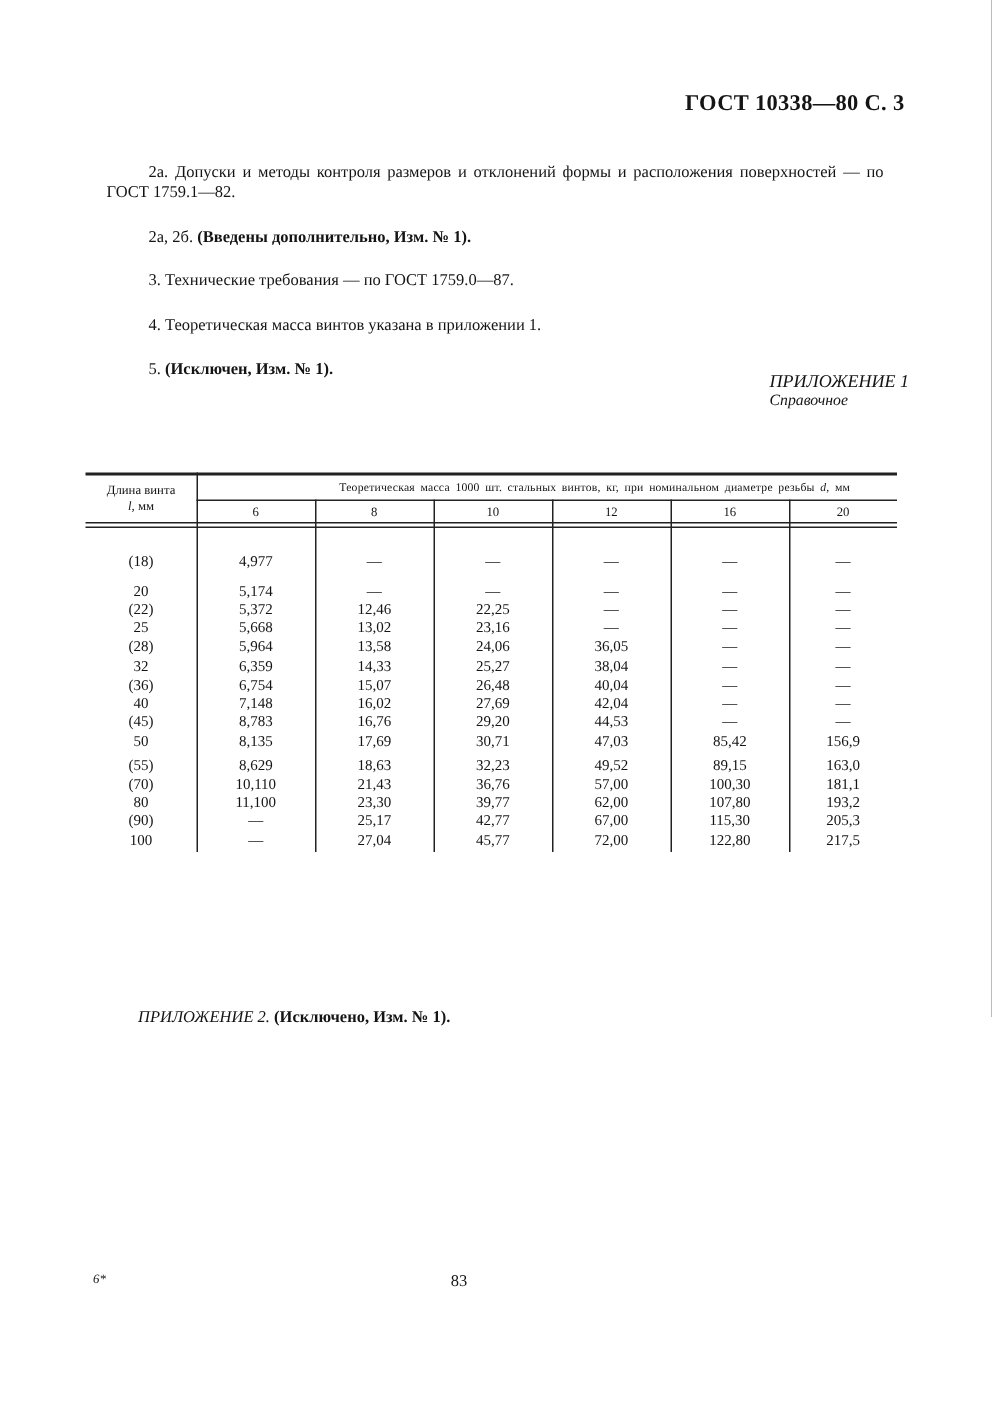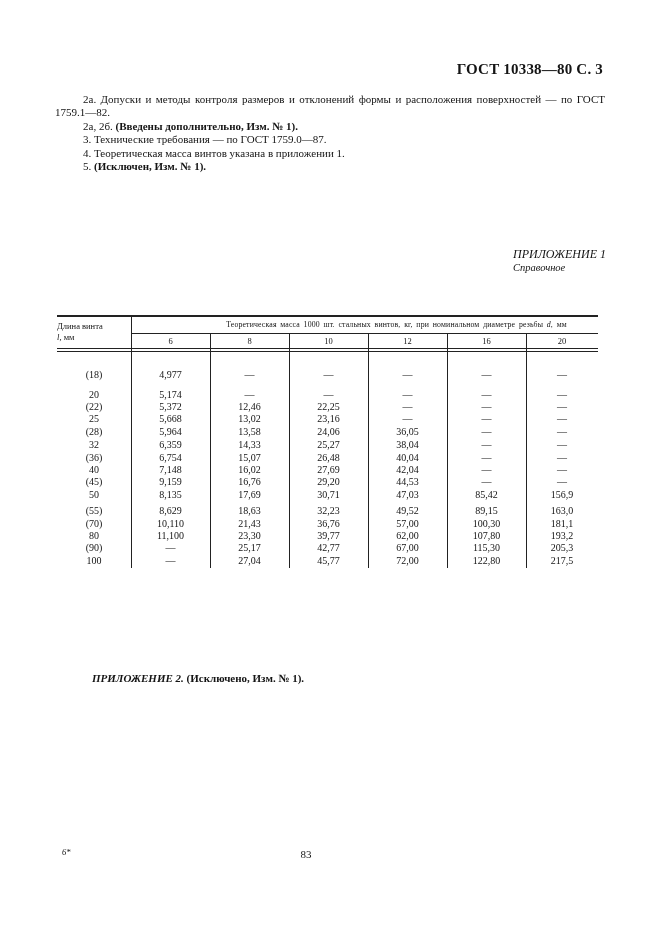--- a/index.html
+++ b/index.html
@@ -6,42 +6,42 @@
   .page{
     position:relative;width:661px;height:936px;background:#ffffff;
     font-family:"Liberation Serif", serif;color:#141414;overflow:hidden;
   }
   .bold{font-weight:bold;}
   .it{font-style:italic;}
 
   .doc-header{position:absolute;top:61px;right:58px;font-size:15px;font-weight:bold;letter-spacing:.2px;}
 
   .paragraphs{position:absolute;left:55px;top:93px;width:550px;font-size:11px;line-height:13.4px;}
-  .paragraphs p{margin:0;text-indent:28px;text-align:justify;}
+  .paragraphs p{margin:16px;text-indent:28px;text-align:justify;}
 
   .appendix1{position:absolute;left:513px;top:248px;font-style:italic;line-height:13px;}
   .appendix1 .a1-title{font-size:12px;}
   .appendix1 .a1-sub{font-size:10.5px;}
 
   
   .gost-table{position:absolute;left:57px;top:315px;width:541px;height:253px;}
   .rule{position:absolute;background:#222;}
   .hl-top{left:0;top:0;width:541px;height:2px;}
   .hl-span{left:74px;top:18px;width:467px;height:1px;}
   .hl-d1{left:0;top:33px;width:541px;height:1px;}
   .hl-d2{left:0;top:36px;width:541px;height:1px;}
   .vl{width:1px;}
   .vl0{left:74px;top:0;height:253px;}
   .vl1{left:153px;top:18px;height:235px;}
   .vl2{left:232px;top:18px;height:235px;}
   .vl3{left:311px;top:18px;height:235px;}
   .vl4{left:390px;top:18px;height:235px;}
   .vl5{left:469px;top:18px;height:235px;}
 
-  .col1-hdr{position:absolute;left:0;top:6px;width:74px;text-align:left;font-size:8.5px;line-height:11px;}
+  .col1-hdr{position:absolute;left:0;top:6px;width:74px;text-align:center;font-size:8.5px;line-height:11px;}
   .span-hdr{position:absolute;left:74px;top:5px;width:467px;text-align:center;font-size:7.8px;letter-spacing:.15px;word-spacing:1.6px;white-space:nowrap;padding-left:32px;}
   .dia-row{position:absolute;left:74px;top:21px;width:467px;display:flex;font-size:8.5px;}
   .dia-row .dc{text-align:center;}
   .dc.w0,.dc.w1,.dc.w2,.dc.w3,.dc.w4{width:79px;}
   .dc.w5{width:72px;}
 
   .tbody{position:absolute;left:0;top:38px;width:541px;padding-top:16px;}
   .tgroup{margin:0;}
   .tgroup:nth-of-type(2){margin-top:7.5px;}
   .tgroup:nth-of-type(3){margin-top:1.5px;}
@@ -50,21 +50,21 @@
   .trow .cell{text-align:center;}
   .cell.c0{width:74px;}
   .cell.c1,.cell.c2,.cell.c3,.cell.c4,.cell.c5{width:79px;}
   .cell.c6{width:72px;}
 
   .note{position:absolute;left:55px;top:589px;width:550px;font-size:11px;line-height:13.4px;text-align:justify;}
   .note .note-first{text-indent:28px;}
   .note-label{letter-spacing:2.2px;}
 
   .appendix2{position:absolute;left:92px;top:672px;font-size:11px;}
-  .appendix2 .a2-it{font-style:italic;font-weight:bold;}
+  .appendix2 .a2-it{font-style:italic;}
   .appendix2 .a2-b{font-weight:bold;}
 
   .footer-sig{position:absolute;left:62px;top:847px;font-size:8.5px;font-style:italic;}
   .footer-page{position:absolute;left:0;top:848px;width:612px;text-align:center;font-size:11px;}
 </style>
 </head>
 <body>
 
 <div class="page">
 
@@ -184,21 +184,21 @@
             <div class="cell c0">40</div>
             <div class="cell c1">7,148</div>
             <div class="cell c2">16,02</div>
             <div class="cell c3">27,69</div>
             <div class="cell c4">42,04</div>
             <div class="cell c5">—</div>
             <div class="cell c6">—</div>
           </div>
           <div class="trow">
             <div class="cell c0">(45)</div>
-            <div class="cell c1">9,159</div>
+            <div class="cell c1">8,783</div>
             <div class="cell c2">16,76</div>
             <div class="cell c3">29,20</div>
             <div class="cell c4">44,53</div>
             <div class="cell c5">—</div>
             <div class="cell c6">—</div>
           </div>
           <div class="trow">
             <div class="cell c0">50</div>
             <div class="cell c1">8,135</div>
             <div class="cell c2">17,69</div>

